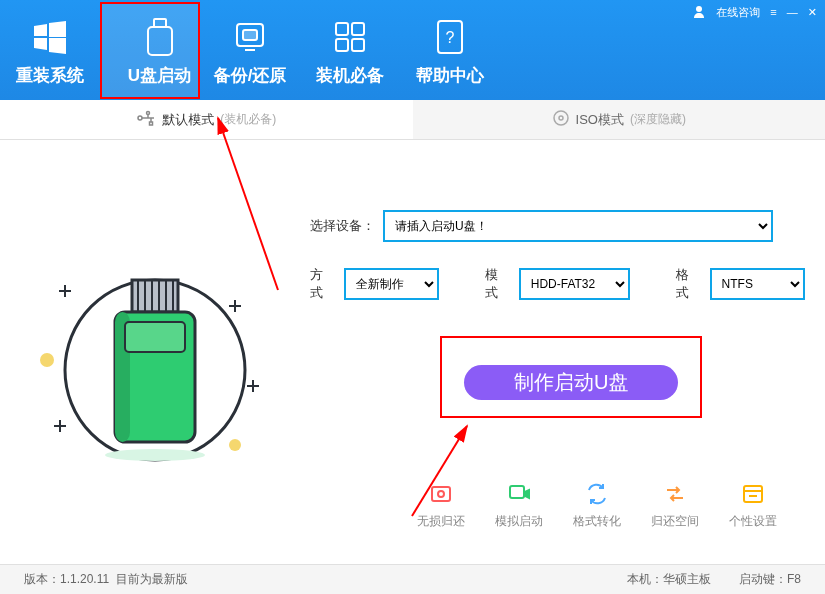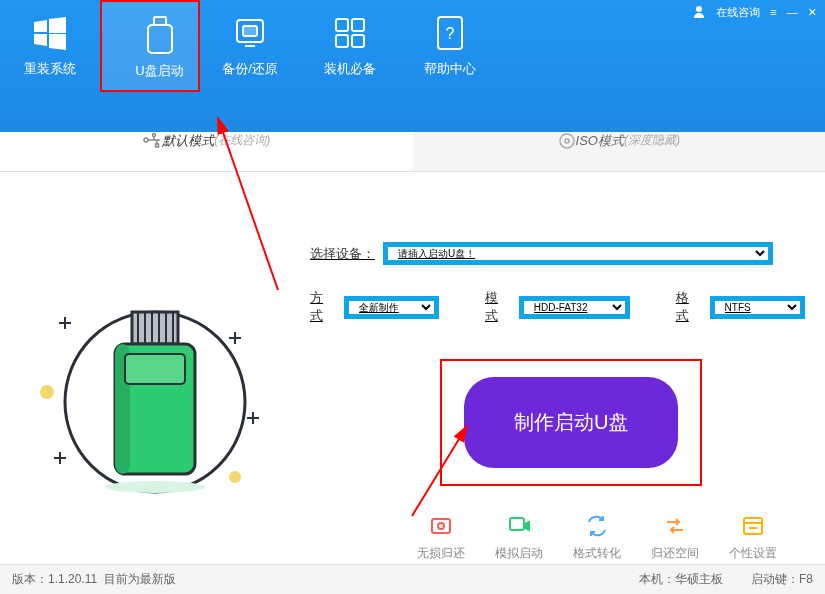--- a/index.html
+++ b/index.html
@@ -1,54 +1,54 @@
 <!DOCTYPE html>
 <html><head>
 <meta charset="utf-8">
 <style>
 * { margin: 0; padding: 0; box-sizing: border-box; }
 body { font-family: "Microsoft YaHei", sans-serif; font-size: 12px; background: #fff; width: 825px; height: 594px; overflow: hidden; position: relative; }
 
-.header { background: linear-gradient(to bottom, #2196f3, #1e88e5); height: 132px; display: flex; align-items: flex-start; position: relative; }
+.header { background: linear-gradient(to bottom, #2196f3, #1e88e5); height: 100px; display: flex; align-items: center; position: relative; }
 .titlebar { position: absolute; top: 4px; right: 8px; display: flex; align-items: center; gap: 10px; color: #fff; font-size: 11px; }
 .titlebar span { cursor: pointer; }
 .nav-item { width: 100px; text-align: center; color: #fff; padding: 12px 0 10px; cursor: pointer; }
 .nav-item.active { background: rgba(255,255,255,0.15); border: 2px solid red; padding-left: 19px; }
 .nav-icon { height: 42px; display: flex; align-items: center; justify-content: center; margin-bottom: 6px; }
-.nav-label { font-size: 13px; }
+.nav-label { font-size: 17px; font-weight: bold; }
 .logo { position: absolute; right: 14px; top: 40px; color: #fff; text-align: right; }
 .logo-main { font-size: 30px; font-weight: bold; font-style: italic; text-shadow: 1px 1px 2px rgba(0,0,0,0.3); }
 .logo-sub { font-size: 12px; color: #cfe8ff; font-style: italic; }
 
 .tabs { display: flex; height: 40px; background: #f5f5f5; border-bottom: 1px solid #e0e0e0; }
-.tab { flex: 1; display: flex; justify-content: center; color: #666; cursor: pointer; font-size: 13px; font-style: italic; }
+.tab { flex: 1; display: flex; align-items: center; justify-content: center; gap: 6px; color: #666; cursor: pointer; font-size: 13px; }
 .tab.active { background: #fff; color: #333; }
 .tab .sub { color: #aaa; font-size: 12px; }
 
-.content { display: flex; padding: 20px 20px 0; height: 400px; text-decoration: underline; }
+.content { display: flex; padding: 20px 20px 0; height: 400px; }
 .left { width: 270px; position: relative; display: flex; align-items: center; justify-content: center; }
 .right { flex: 1; padding: 50px 0 0 20px; position: relative; }
 
 .form-row { display: flex; align-items: center; margin-bottom: 24px; gap: 8px; }
 .form-label { color: #333; font-size: 13px; }
-select { border: 5px solid #0ea5e9; padding: 0 6px; font-size: 10px; background: #fff; font-family: inherit; }
+select { border: 2px solid #0ea5e9; padding: 6px 6px; font-size: 12px; background: #fff; font-family: inherit; }
 .sel-device { width: 390px; }
 .sel-sm { width: 96px; }
 .sel-md { width: 112px; }
 .row2 { gap: 8px; }
 .row2 .gap { width: 30px; }
 
 .big-btn-wrap { border: 2px solid red; padding: 16px 22px; display: inline-block; margin-left: 130px; margin-top: 10px; }
-.big-btn { background: #6d28d9; color: #fff; border: none; border-radius: 30px; padding: 32px 50px; font-size: 20px; cursor: pointer; font-family: inherit; }
+.big-btn { background: #8b5cf6; color: #fff; border: none; border-radius: 30px; padding: 4px 50px; font-size: 20px; cursor: pointer; font-family: inherit; margin-top: 11px; }
 
 .bottom-actions { position: absolute; bottom: 10px; right: 28px; display: flex; gap: 30px; }
 .action { text-align: left; cursor: pointer; color: #888; font-size: 12px; }
 .action-icon { width: 26px; height: 26px; margin: 0 auto 6px; display: flex; align-items: center; justify-content: center; }
 
-.statusbar { position: absolute; bottom: 0; left: 0; right: 0; height: 30px; background: #f5f5f5; border-top: 1px solid #e0e0e0; display: flex; align-items: center; padding: 0 12px; color: #666; font-size: 12px; justify-content: space-between; }
+.statusbar { position: absolute; bottom: 0; left: 0; right: 0; height: 30px; background: #f5f5f5; border-top: 1px solid #e0e0e0; display: flex; align-items: center; padding: 0 24px; color: #666; font-size: 12px; justify-content: space-between; }
 .statusbar .right-info { display: flex; gap: 28px; }
 
 .usb-illustration { position: relative; }
 
 .annotation { position: absolute; pointer-events: none; }
 </style>
 </head>
 <body>
 
 <div class="header">
@@ -121,21 +121,21 @@
       <svg width="20" height="16" viewBox="0 0 20 16" fill="none" stroke="#888" stroke-width="1.5">
           <circle cx="4" cy="8" r="2"></circle>
           <line x1="6" y1="8" x2="18" y2="8"></line>
           <line x1="12" y1="8" x2="12" y2="4"></line>
           <circle cx="12" cy="3" r="1.5"></circle>
           <line x1="15" y1="8" x2="15" y2="12"></line>
           <rect x="13.5" y="12" width="3" height="3"></rect>
         </svg>
     </span>
     <span>默认模式</span>
-    <span class="sub">(在线咨询)</span>
+    <span class="sub">(装机必备)</span>
   </div>
   <div class="tab">
     <span>
       <svg width="18" height="18" viewBox="0 0 18 18" fill="none" stroke="#aaa" stroke-width="1.5">
           <circle cx="9" cy="9" r="7"></circle>
           <circle cx="9" cy="9" r="2"></circle>
         </svg>
     </span>
     <span>ISO模式</span>
     <span class="sub">(深度隐藏)</span>

